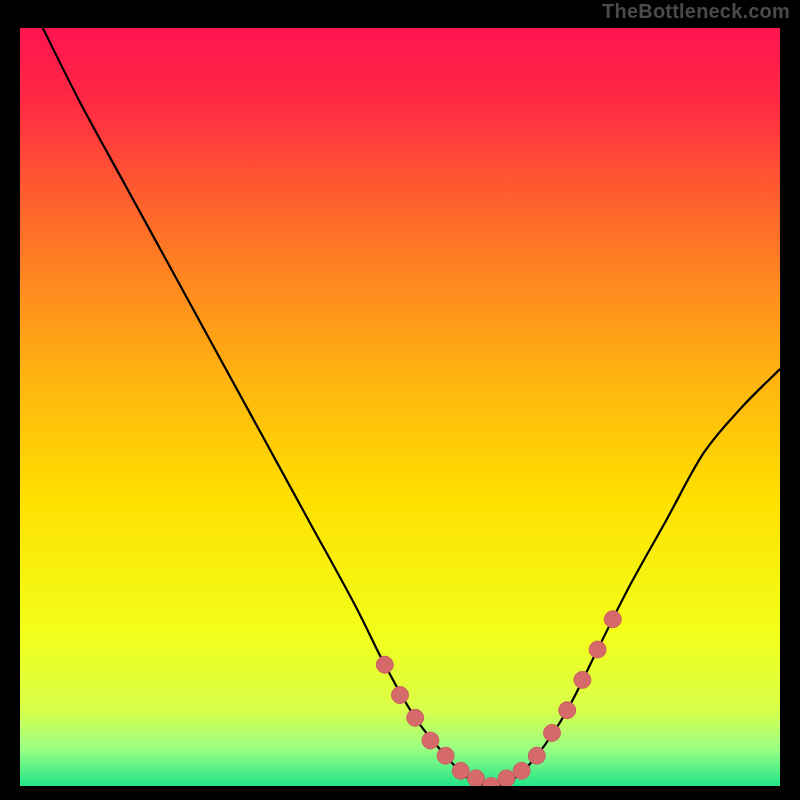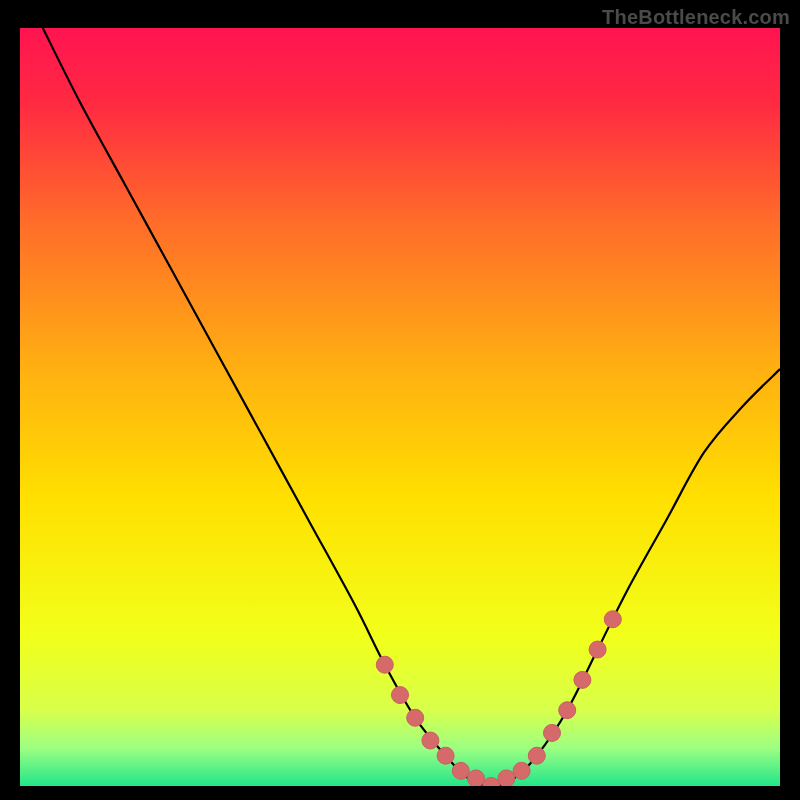--- a/index.html
+++ b/index.html
@@ -12,21 +12,21 @@
     font-family: Arial, Helvetica, sans-serif;
   }
   .stage {
     position: relative;
     width: 800px;
     height: 800px;
     background: #000;
   }
   .watermark {
     position: absolute;
-    top: 6px;
+    top: 0;
     right: 10px;
     color: #4a4a4a;
     font-size: 20px;
     font-weight: bold;
     z-index: 10;
     letter-spacing: 0.2px;
   }
   .plot {
     position: absolute;
     left: 20px;

